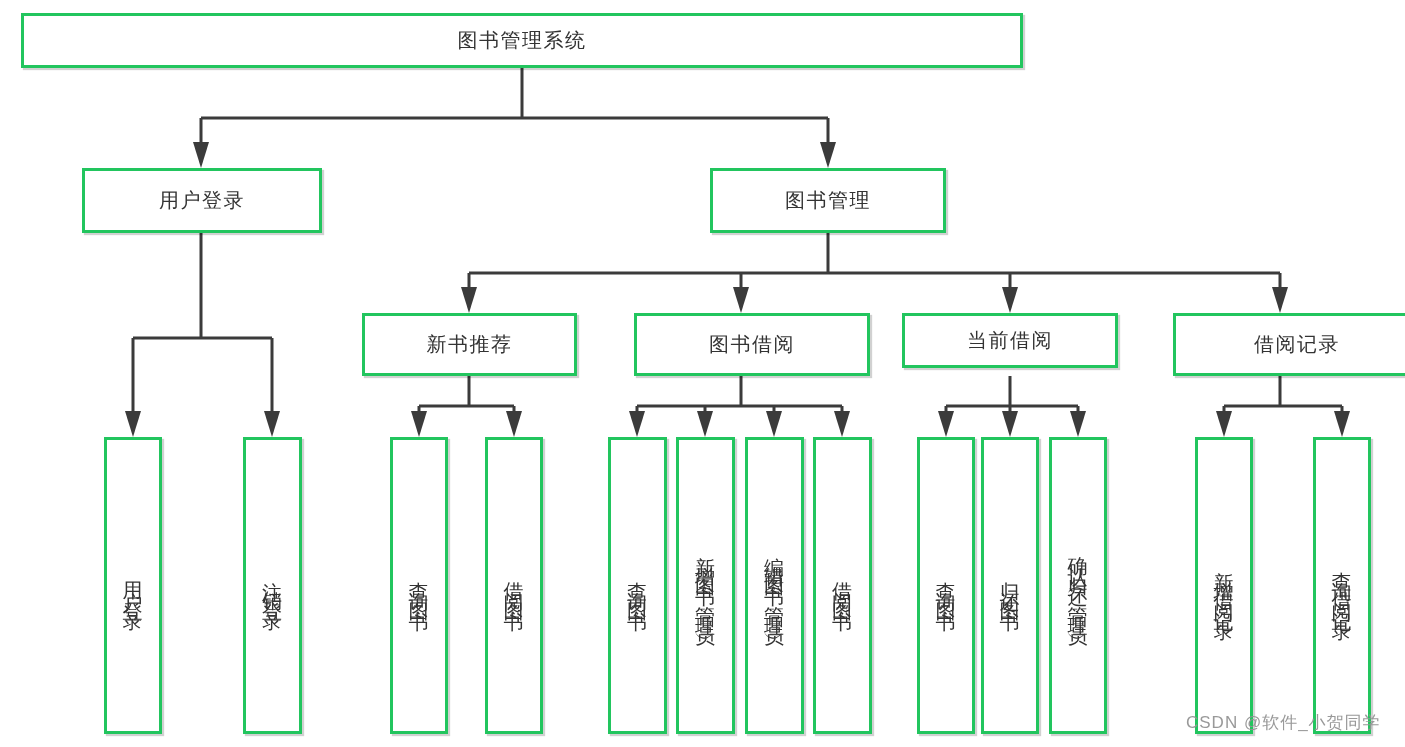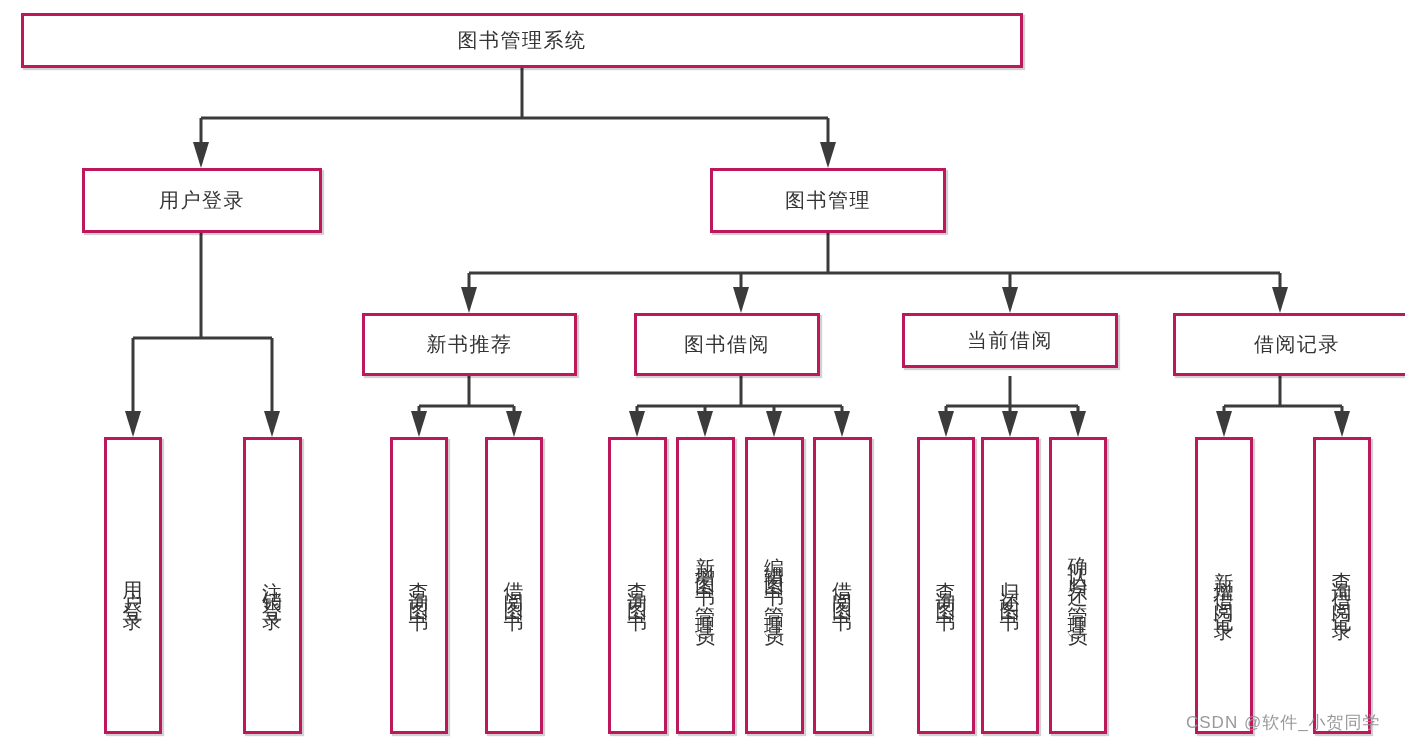--- a/index.html
+++ b/index.html
@@ -1,21 +1,21 @@
 <!DOCTYPE html>
 <html><head>
 <meta charset="utf-8">
 <style>
   html,body{margin:0;padding:0;background:#ffffff;}
   body{font-family:"Liberation Sans", sans-serif;}
   #canvas{position:relative;width:1405px;height:747px;background:#ffffff;overflow:hidden;}
   #wires{position:absolute;left:0;top:0;z-index:0;}
   .node{
     position:absolute;box-sizing:border-box;z-index:1;
-    background:#ffffff;border:3px solid #be185d;
+    background:#ffffff;border:3px solid #22c55e;
     box-shadow:2px 2px 1px rgba(0,0,0,0.18);
     display:flex;align-items:center;justify-content:center;
     color:#333333;
   }
   .node.h span{font-size:20px;letter-spacing:1.5px;white-space:nowrap;}
   .node.v span{
     writing-mode:vertical-rl;text-orientation:mixed;
     font-size:20px;line-height:1;letter-spacing:0.5em;white-space:nowrap;
   }
   #watermark{
@@ -75,21 +75,21 @@
   <div class="node h" style="left:82px;top:168px;width:240px;height:65px">
     <span>用户登录</span>
   </div>
   <div class="node h" style="left:362px;top:313px;width:215px;height:63px">
     <span>新书推荐</span>
   </div>
 
   <div class="node h" style="left:710px;top:168px;width:236px;height:65px">
     <span>图书管理</span>
   </div>
-  <div class="node h" style="left:634px;top:313px;width:186px;height:63px">
+  <div class="node h" style="left:634px;top:313px;width:236px;height:63px">
     <span>图书借阅</span>
   </div>
   <div class="node h" style="left:902px;top:313px;width:216px;height:55px">
     <span>当前借阅</span>
   </div>
   <div class="node h" style="left:1173px;top:313px;width:248px;height:63px">
     <span>借阅记录</span>
   </div>
 
   <div class="node v" style="left:104px;top:437px;width:58px;height:297px">

